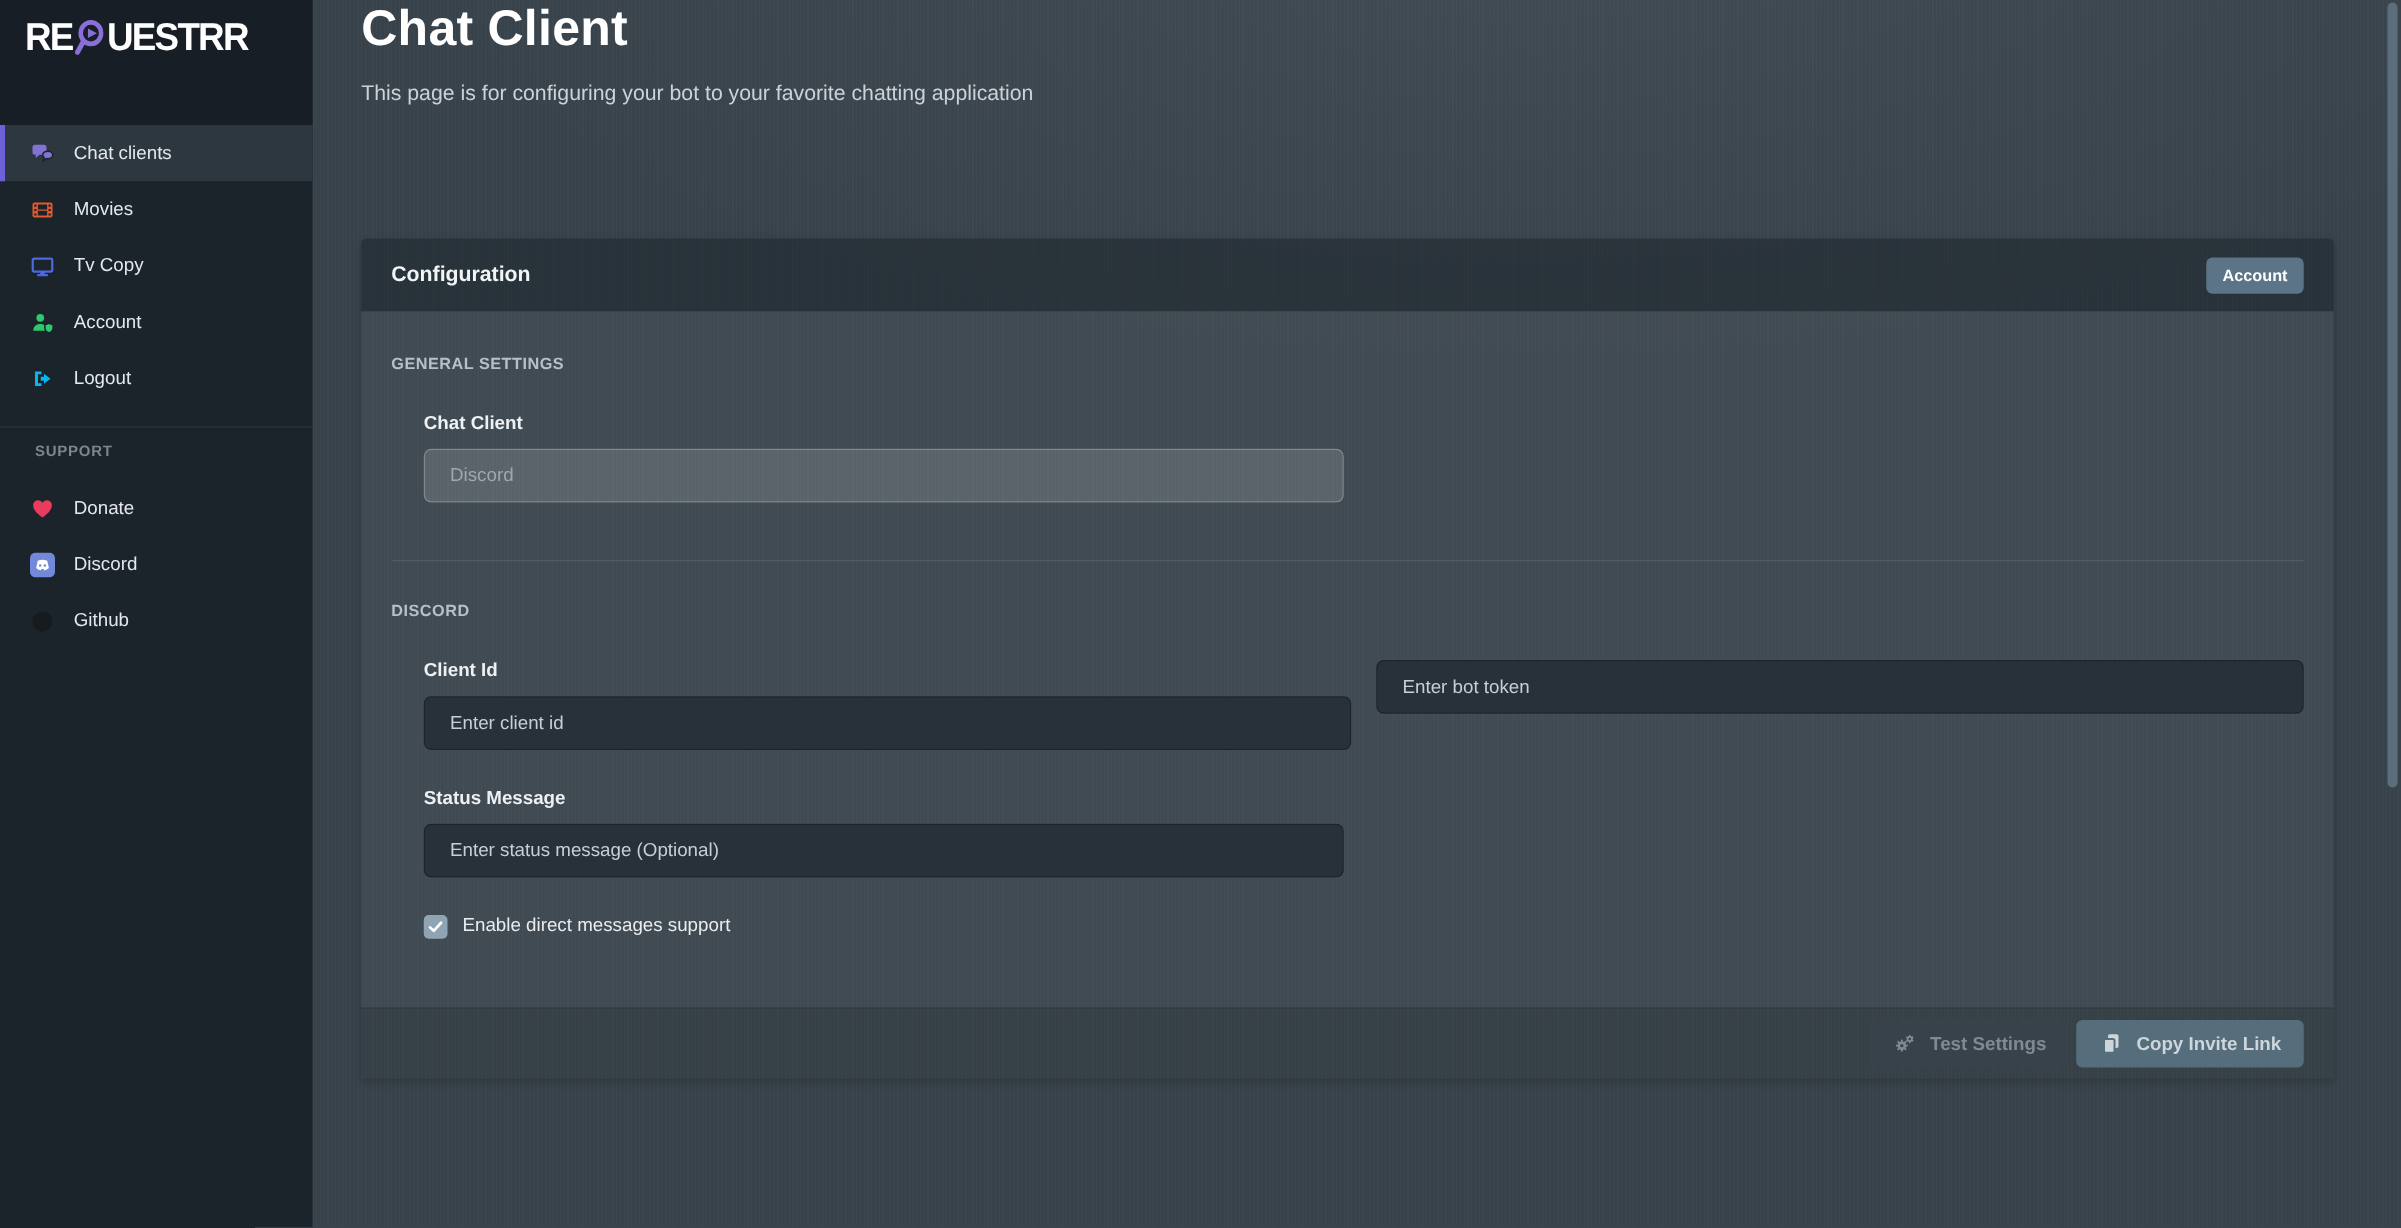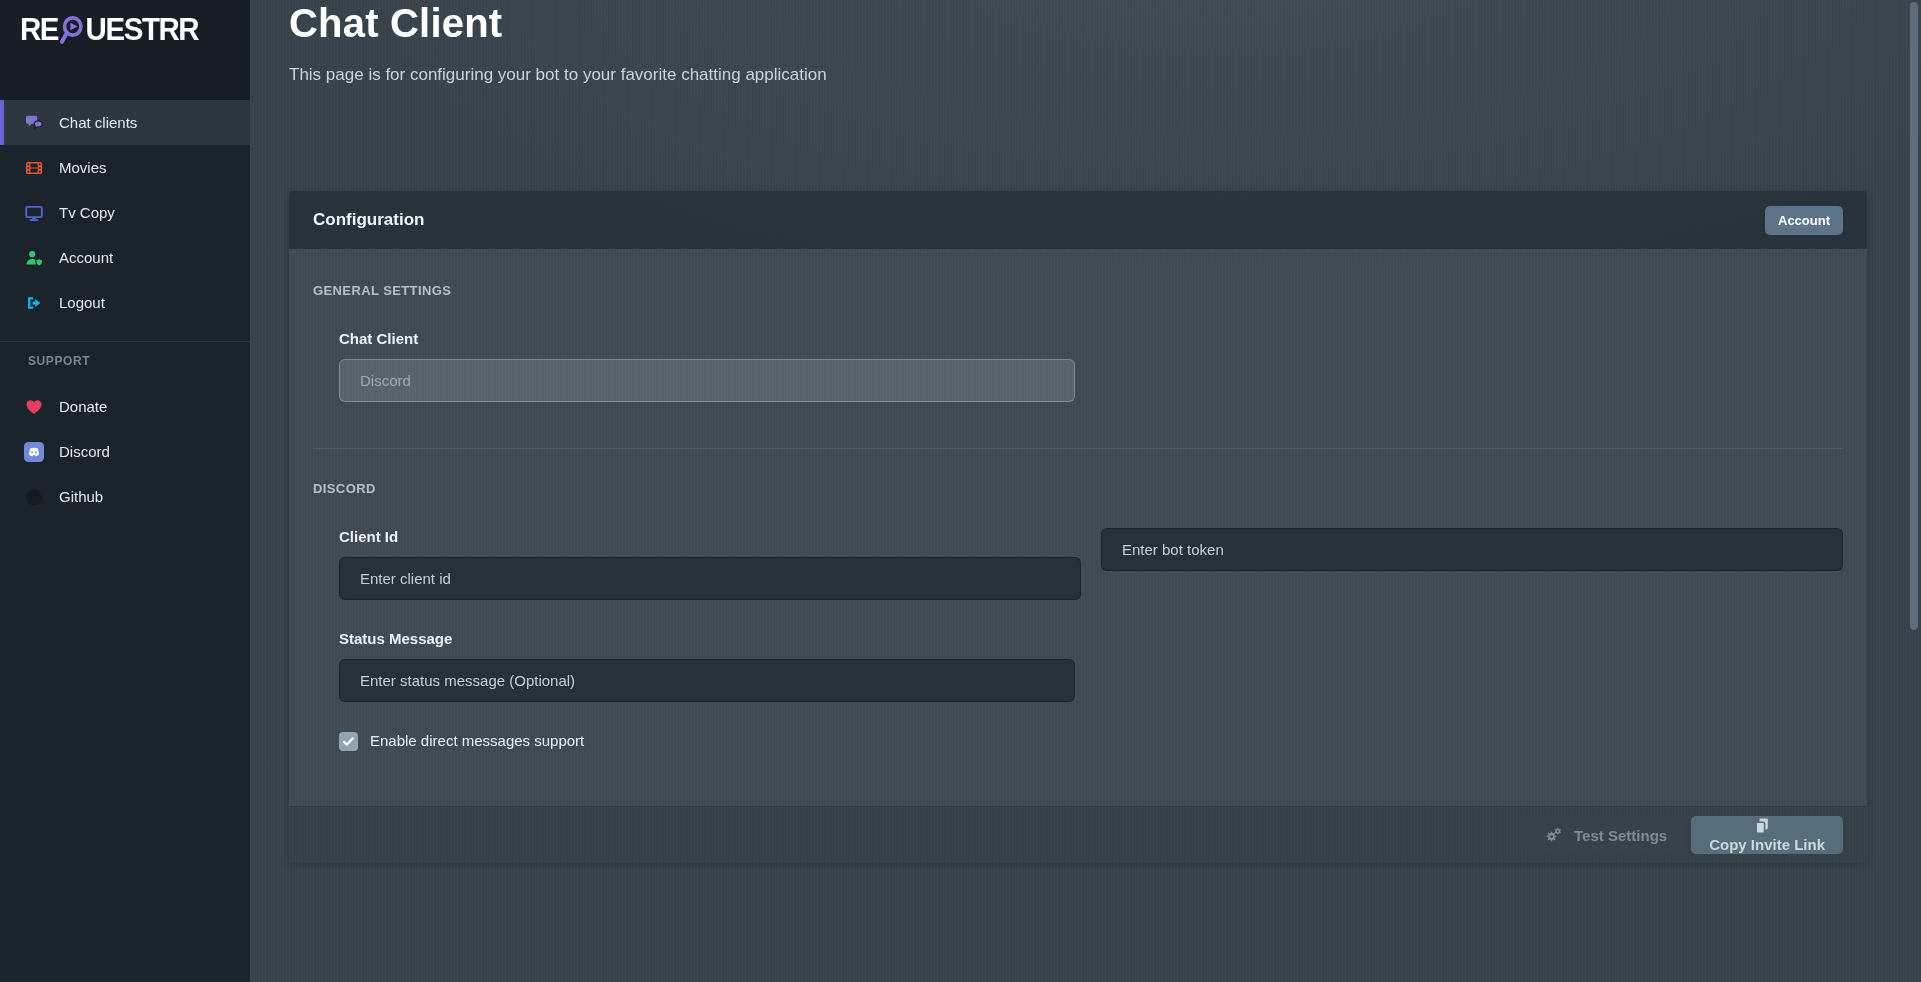--- a/index.html
+++ b/index.html
@@ -53,21 +53,21 @@
   .status-row { margin-top:30px; width:calc(50% - 16px); }
   .checkbox-row { margin-top:30px; display:flex; align-items:flex-start; }
   .checkbox { width:19px; height:19px; border-radius:4px; background:#90a5b3; display:inline-flex; align-items:center; justify-content:center; cursor:pointer; }
   .checkbox svg { display:none; width:15px; height:15px; }
   .checkbox.checked svg { display:block; }
   .checkbox-label { margin-left:12px; color:#e9edf0; font-size:15px; }
 
   .card-footer { margin-top:auto; flex:0 0 57px; height:57px; background:rgba(0,0,0,0.13); border-top:1px solid rgba(0,0,0,0.12); display:flex; align-items:center; justify-content:flex-end; gap:6px; padding-right:24px; }
   .btn { height:38px; display:inline-flex; align-items:center; border:none; border-radius:5px; font-family:inherit; font-size:15px; font-weight:700; padding:0 18px; cursor:pointer; }
   .btn-test { background:#38424b; color:#7f8b94; }
-  .btn-copy { background:#566d7c; color:#ccd6dc;flex-direction:column; }
+  .btn-copy { background:#566d7c; color:#ccd6dc; }
   .btn-icon { width:20px; height:20px; margin-right:10px; display:inline-flex; }
   .btn-icon svg { width:20px; height:20px; }
 
   .scrollbar-thumb { position:absolute; right:3px; top:2px; width:8px; height:628px; background:#5c6e7b; border-radius:4px; }
 </style>
 </head>
 <body>
 
 <div class="app">
 

